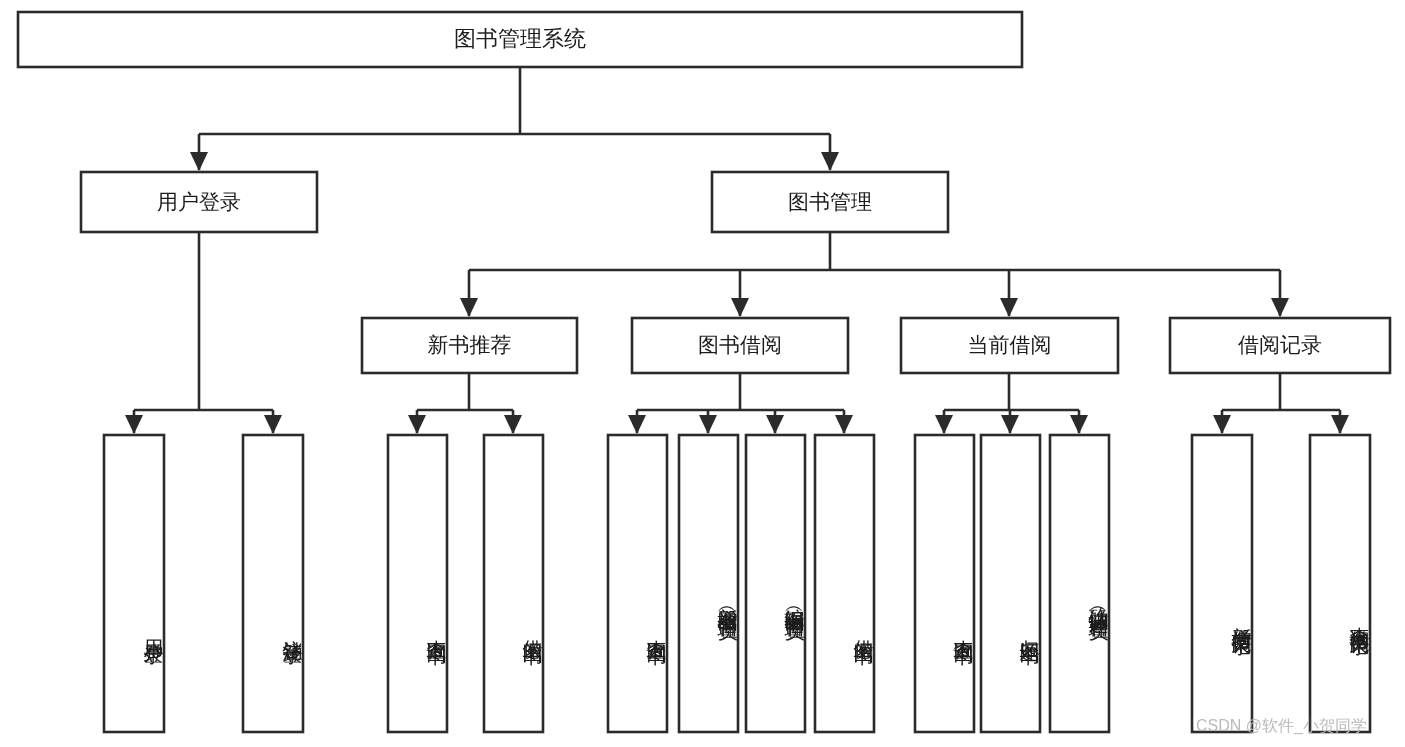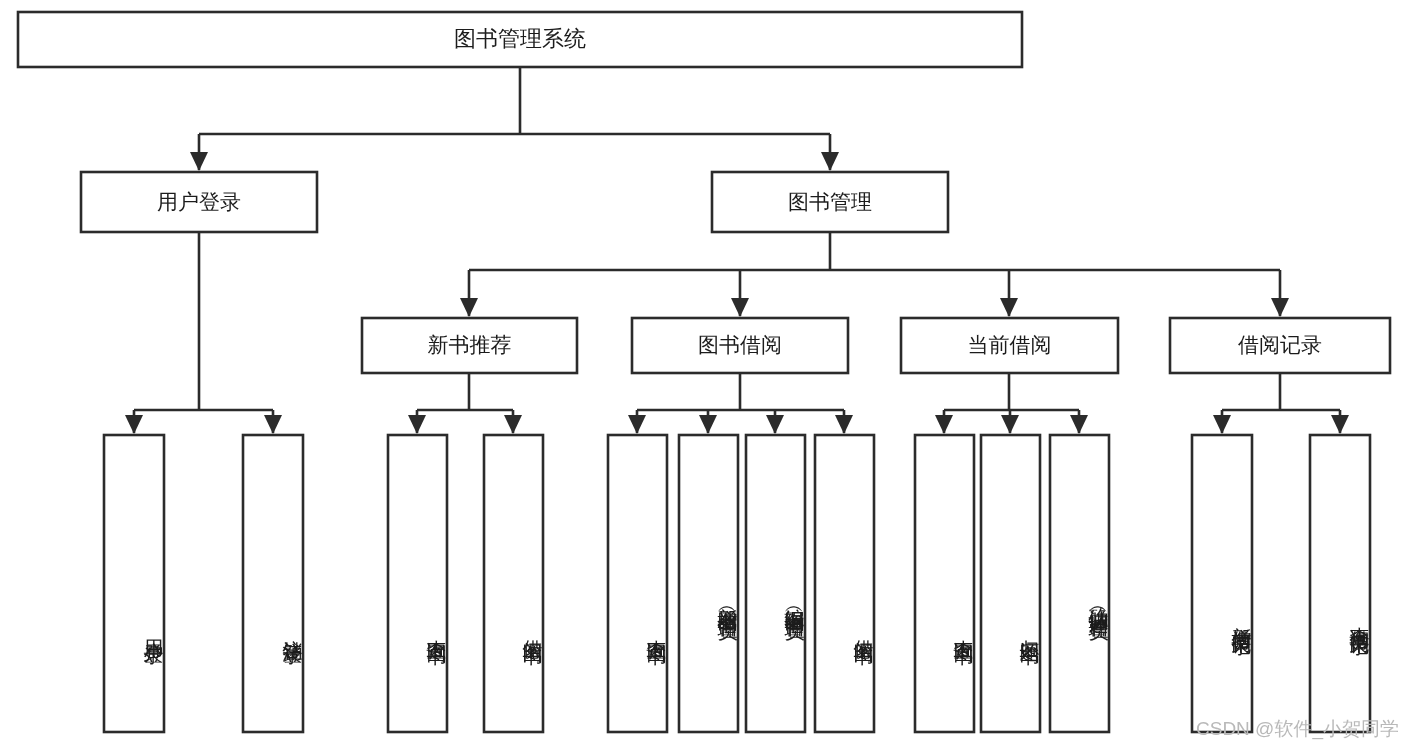--- a/index.html
+++ b/index.html
@@ -63,21 +63,21 @@
     letter-spacing: 2px;
     white-space: nowrap;
     display: flex;
     align-items: flex-start;
     justify-content: center;
     pointer-events: none;
   }
   .watermark {
     position: absolute;
     font-family: "Liberation Sans", "DejaVu Sans", sans-serif;
-    font-size: 19px;
+    font-size: 16px;
     color: #b9b9b9;
     white-space: nowrap;
   }
 </style>
 </head>
 <body>
 
 <div id="diagram-root">
   <svg class="diagram-canvas" viewBox="0 0 1405 747">
     <g id="connector-layer">

